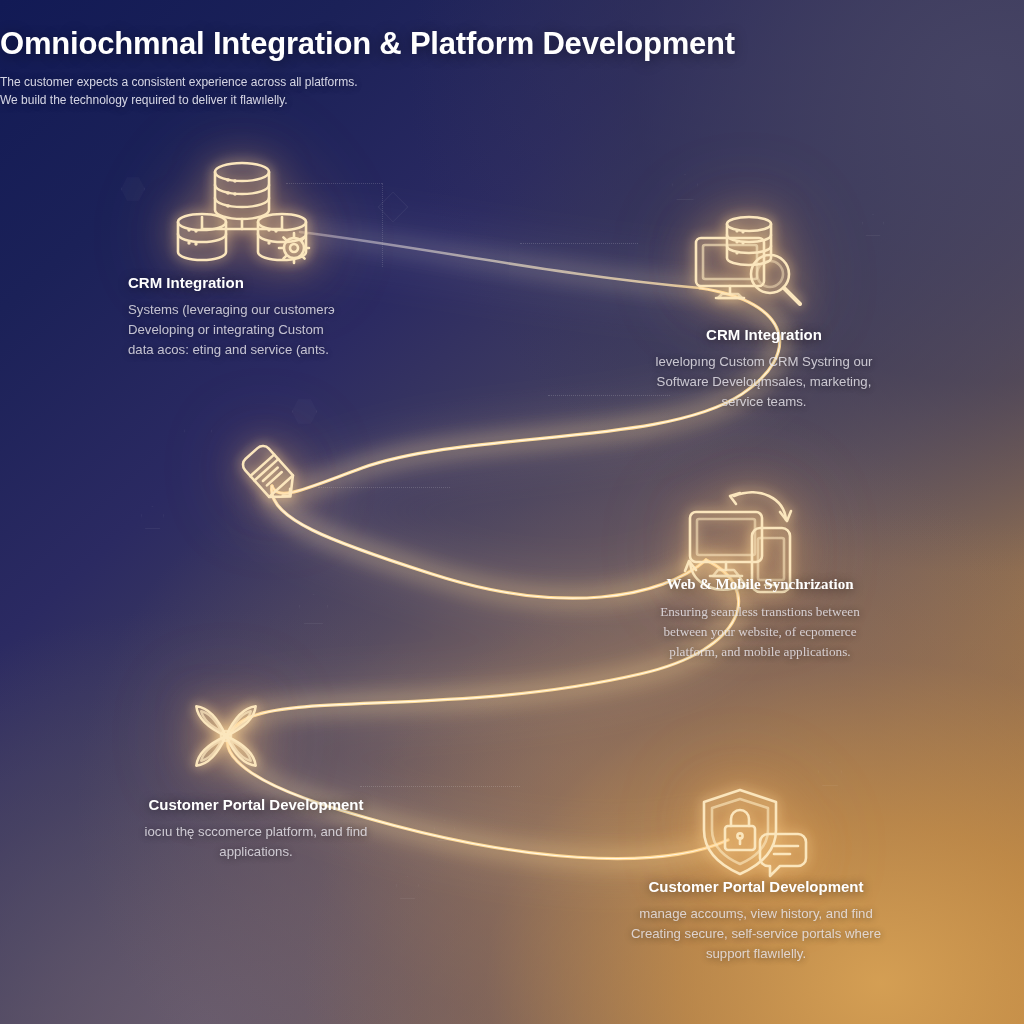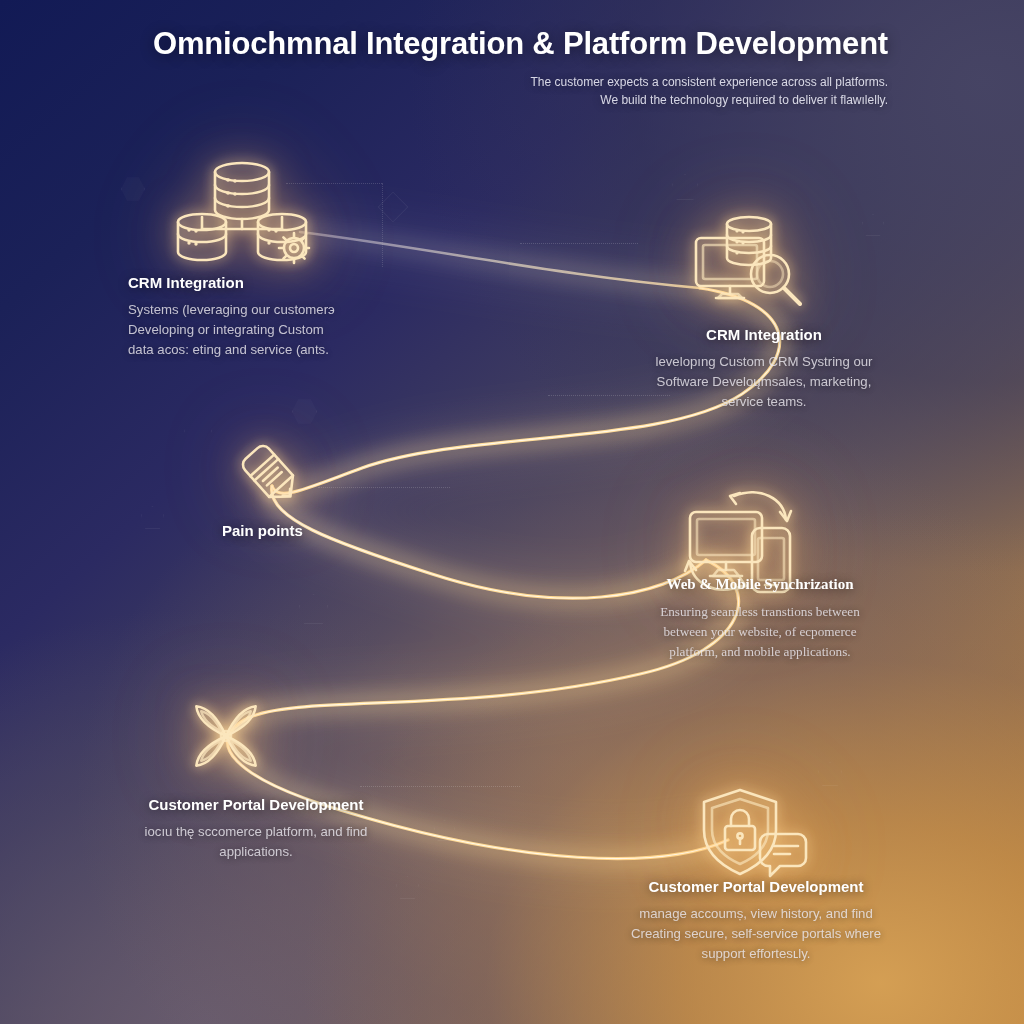--- a/index.html
+++ b/index.html
@@ -53,21 +53,21 @@
     height: 1024px;
     pointer-events: none;
   }
 
   
   .header {
     position: absolute;
     left: 0;
     top: 26px;
     width: 888px;
-    text-align: right;
+    text-align: left;
   }
   .title {
     font-size: 31px;
     font-weight: bold;
     color: #ffffff;
     letter-spacing: -0.2px;
     text-shadow: 0 2px 14px rgba(0,0,0,0.45);
     margin: 0;
   }
   .subtitle {
@@ -361,23 +361,20 @@
 
   <div class="node align-center" style="left:608px; top:326px; width:312px;">
     <div class="node-title">CRM Integration</div>
     <div class="node-desc">
       <div>levelopıng Custom CRM Systring our</div>
       <div>Software Develoųmsales, marketing,</div>
       <div>service teams.</div>
     </div>
   </div>
 
-  <div class="node align-left" style="left:222px; top:522px; width:220px;">
-    <div class="node-title">Pain points</div>
-  </div>
 
   <div class="node align-center" style="left:600px; top:576px; width:320px;font-family:Liberation Serif, serif;">
     <div class="node-title">Web &amp; Mobile Synchrization</div>
     <div class="node-desc">
       <div>Ensuring seamless transtions between</div>
       <div>between your website, of ecpomerce</div>
       <div>platform, and mobile applications.</div>
     </div>
   </div>
 
@@ -387,17 +384,17 @@
       <div>ioсıu thę sccomerce platform, and find</div>
       <div>applications.</div>
     </div>
   </div>
 
   <div class="node align-center" style="left:598px; top:878px; width:316px;">
     <div class="node-title">Customer Portal Development</div>
     <div class="node-desc">
       <div>manage accoumṣ, view history, and find</div>
       <div>Creating secure, self-service portals where</div>
-      <div>support effortesʟly.</div>
+      <div>support flawılelly.</div>
     </div>
   </div>
 
 </div>
 
 </body></html>

